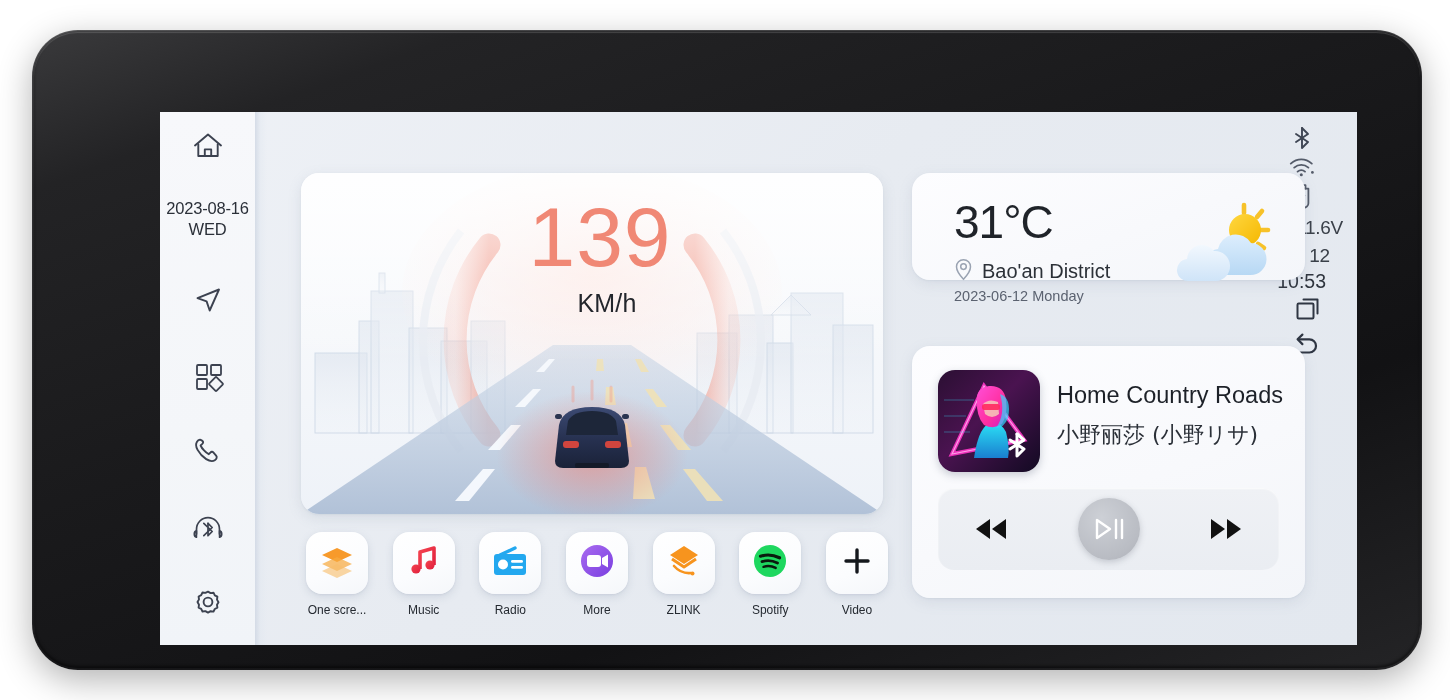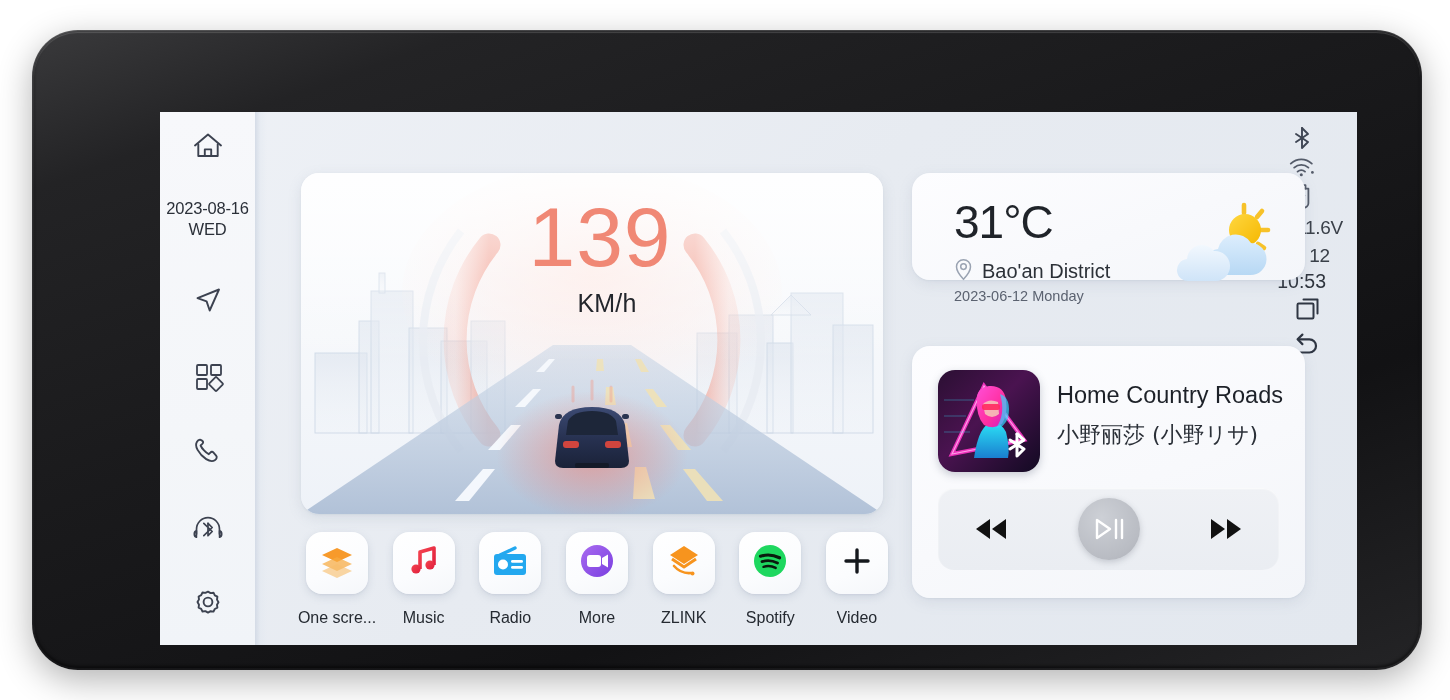--- a/index.html
+++ b/index.html
@@ -126,21 +126,21 @@
   #dock{position:absolute;left:30px;top:374px;width:600px;height:110px;
         display:flex;justify-content:space-between;}
   .app{width:80px;display:flex;flex-direction:column;align-items:center;}
   .app-tile{
     width:62px;height:62px;border-radius:16px;
     background:linear-gradient(160deg,#ffffff 0%,#fbfcfe 60%,#f5f7fa 100%);
     box-shadow:0 3px 8px rgba(120,134,158,.20), 0 1px 2px rgba(120,134,158,.12);
     display:flex;align-items:center;justify-content:center;
   }
   .app-label{
-    margin-top:15px;font-size:16px;color:#252a31;white-space:nowrap;
+    margin-top:9px;font-size:12px;color:#252a31;white-space:nowrap;
     max-width:86px;overflow:hidden;text-overflow:ellipsis;text-align:center;
   }
 </style>
 </head>
 <body>
 
 <div id="device">
 
   <div id="screen">
 

